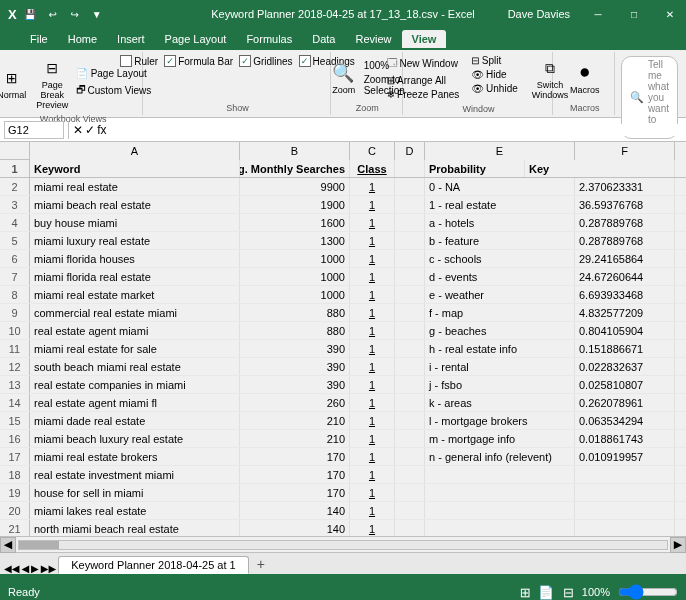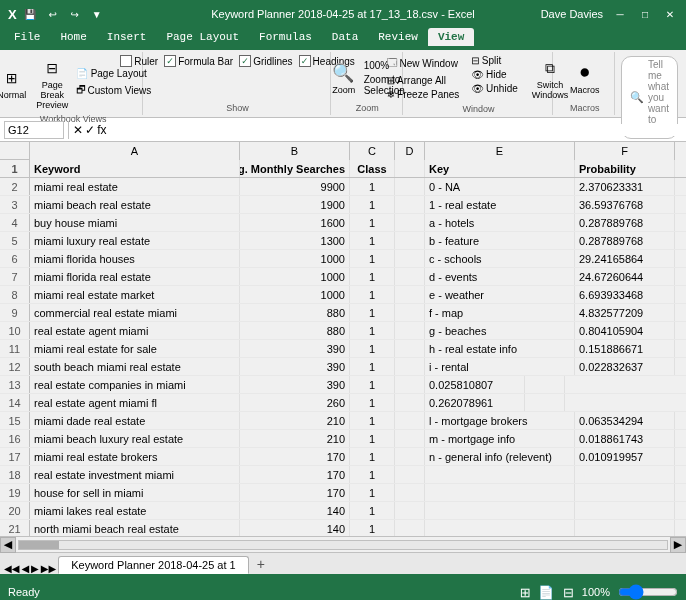--- a/index.html
+++ b/index.html
@@ -9,31 +9,30 @@
     .title-bar {
       background: #217346;
       color: white;
       height: 28px;
       display: flex;
       align-items: center;
       padding: 0 8px;
       justify-content: space-between;
     }
     .title-bar-left { display: flex; align-items: center; gap: 6px; }
-    .title-bar-right { display: flex; align-items: center; gap: 9px; font-size: 12px; text-align: center; }
+    .title-bar-right { display: flex; align-items: center; gap: 20px; font-size: 12px; text-align: center; }
     .win-btn { width: 16px; height: 16px; display: inline-flex; align-items: center; justify-content: center; font-size: 10px; cursor: pointer; color: white; }
 
     
     .ribbon-tabs {
       background: #217346;
       height: 22px;
       display: flex;
-      align-items: flex-start;
-      padding: 0 4px;
-      font-family: Liberation Mono, monospace;
+      align-items: center;
+      padding: 0 20px;
     }
     .ribbon-tab {
       color: white;
       font-size: 11px;
       padding: 3px 10px;
       cursor: pointer;
       border-radius: 3px 3px 0 0;
     }
     .ribbon-tab.active {
       background: #f0f0f0;
@@ -193,21 +192,21 @@
     .cell {
       display: flex;
       align-items: center;
       border-right: 1px solid #e0e0e0;
       padding: 0 4px;
       font-size: 11px;
       overflow: hidden;
       white-space: nowrap;
     }
     .cell.text-right { justify-content: flex-end; }
-    .cell.text-center { justify-content: center; }
+    .cell.text-center { justify-content: center; text-decoration: underline; }
 
     
     .col-a { width: 210px; min-width: 210px; }
     .col-b { width: 110px; min-width: 110px; }
     .col-c { width: 45px; min-width: 45px; }
     .col-d { width: 30px; min-width: 30px; }
     .col-e { width: 150px; min-width: 150px; }
     .col-f { width: 100px; min-width: 100px; }
     .col-g { width: 40px; min-width: 40px; }
 
@@ -444,22 +443,22 @@
   </div>
 
   <div class="data-area" id="data-area">
 
     <div class="data-row header-row">
       <div class="row-num">1</div>
       <div class="cell col-a">Keyword</div>
       <div class="cell col-b text-right">Avg. Monthly Searches</div>
       <div class="cell col-c text-center">Class</div>
       <div class="cell col-d"></div>
+      <div class="cell col-f">Probability</div>
       <div class="cell col-e">Key</div>
-      <div class="cell col-f">Probability</div>
       <div class="cell col-g"></div>
 
     </div>
   <div class="data-row">
       <div class="row-num">2</div>
       <div class="cell col-a">miami real estate</div>
       <div class="cell col-b text-right">9900</div>
       <div class="cell col-c text-center">1</div>
       <div class="cell col-d"></div>
       <div class="cell col-e">0 - NA</div>
@@ -576,30 +575,32 @@
       <div class="cell col-f">0.022832637</div>
       <div class="cell col-g"></div>
 
     </div>
       <div class="data-row">
       <div class="row-num">13</div>
       <div class="cell col-a">real estate companies in miami</div>
       <div class="cell col-b text-right">390</div>
       <div class="cell col-c text-center">1</div>
       <div class="cell col-d"></div>
+      <div class="cell col-e">j - fsbo</div>
       <div class="cell col-f">0.025810807</div>
       <div class="cell col-g"></div>
 
     </div>
       <div class="data-row">
       <div class="row-num">14</div>
       <div class="cell col-a">real estate agent miami fl</div>
       <div class="cell col-b text-right">260</div>
       <div class="cell col-c text-center">1</div>
       <div class="cell col-d"></div>
+      <div class="cell col-e">k - areas</div>
       <div class="cell col-f">0.262078961</div>
       <div class="cell col-g"></div>
 
     </div>
       <div class="data-row">
       <div class="row-num">15</div>
       <div class="cell col-a">miami dade real estate</div>
       <div class="cell col-b text-right">210</div>
       <div class="cell col-c text-center">1</div>
       <div class="cell col-d"></div>

